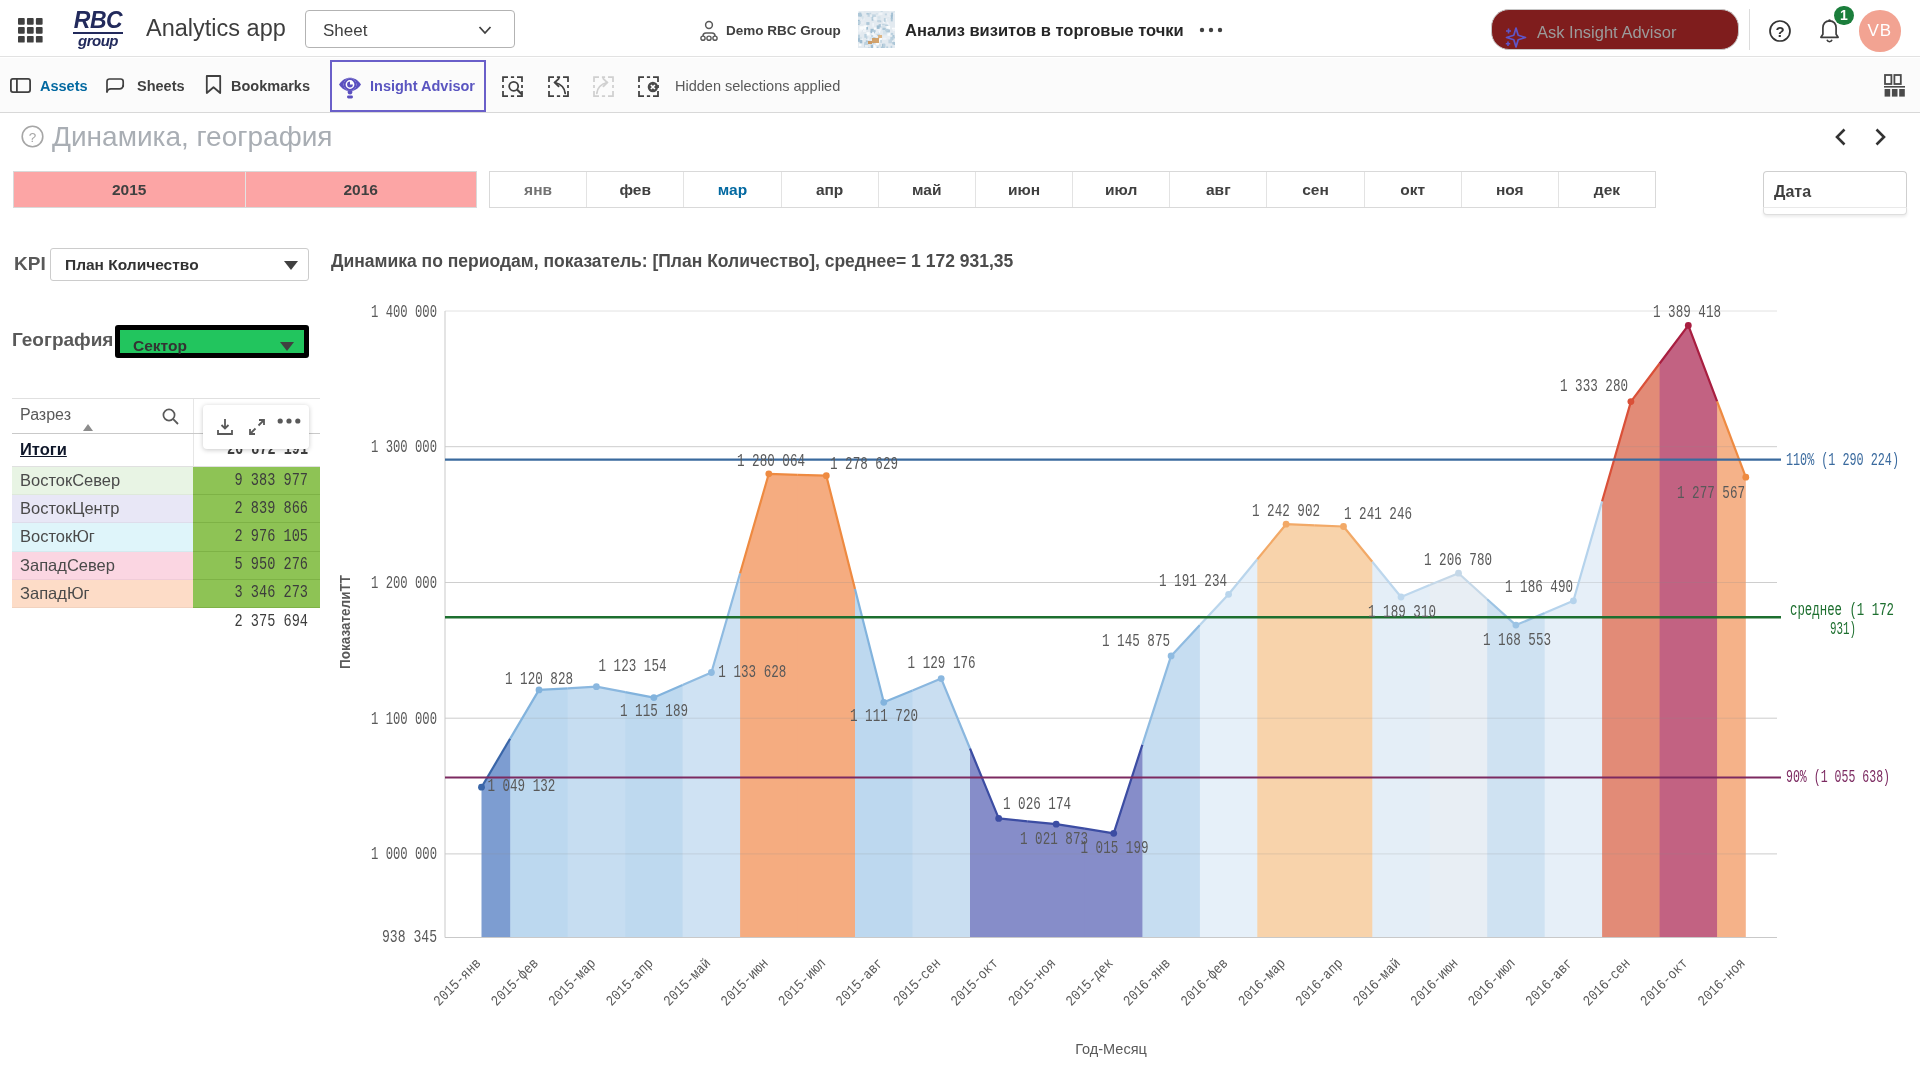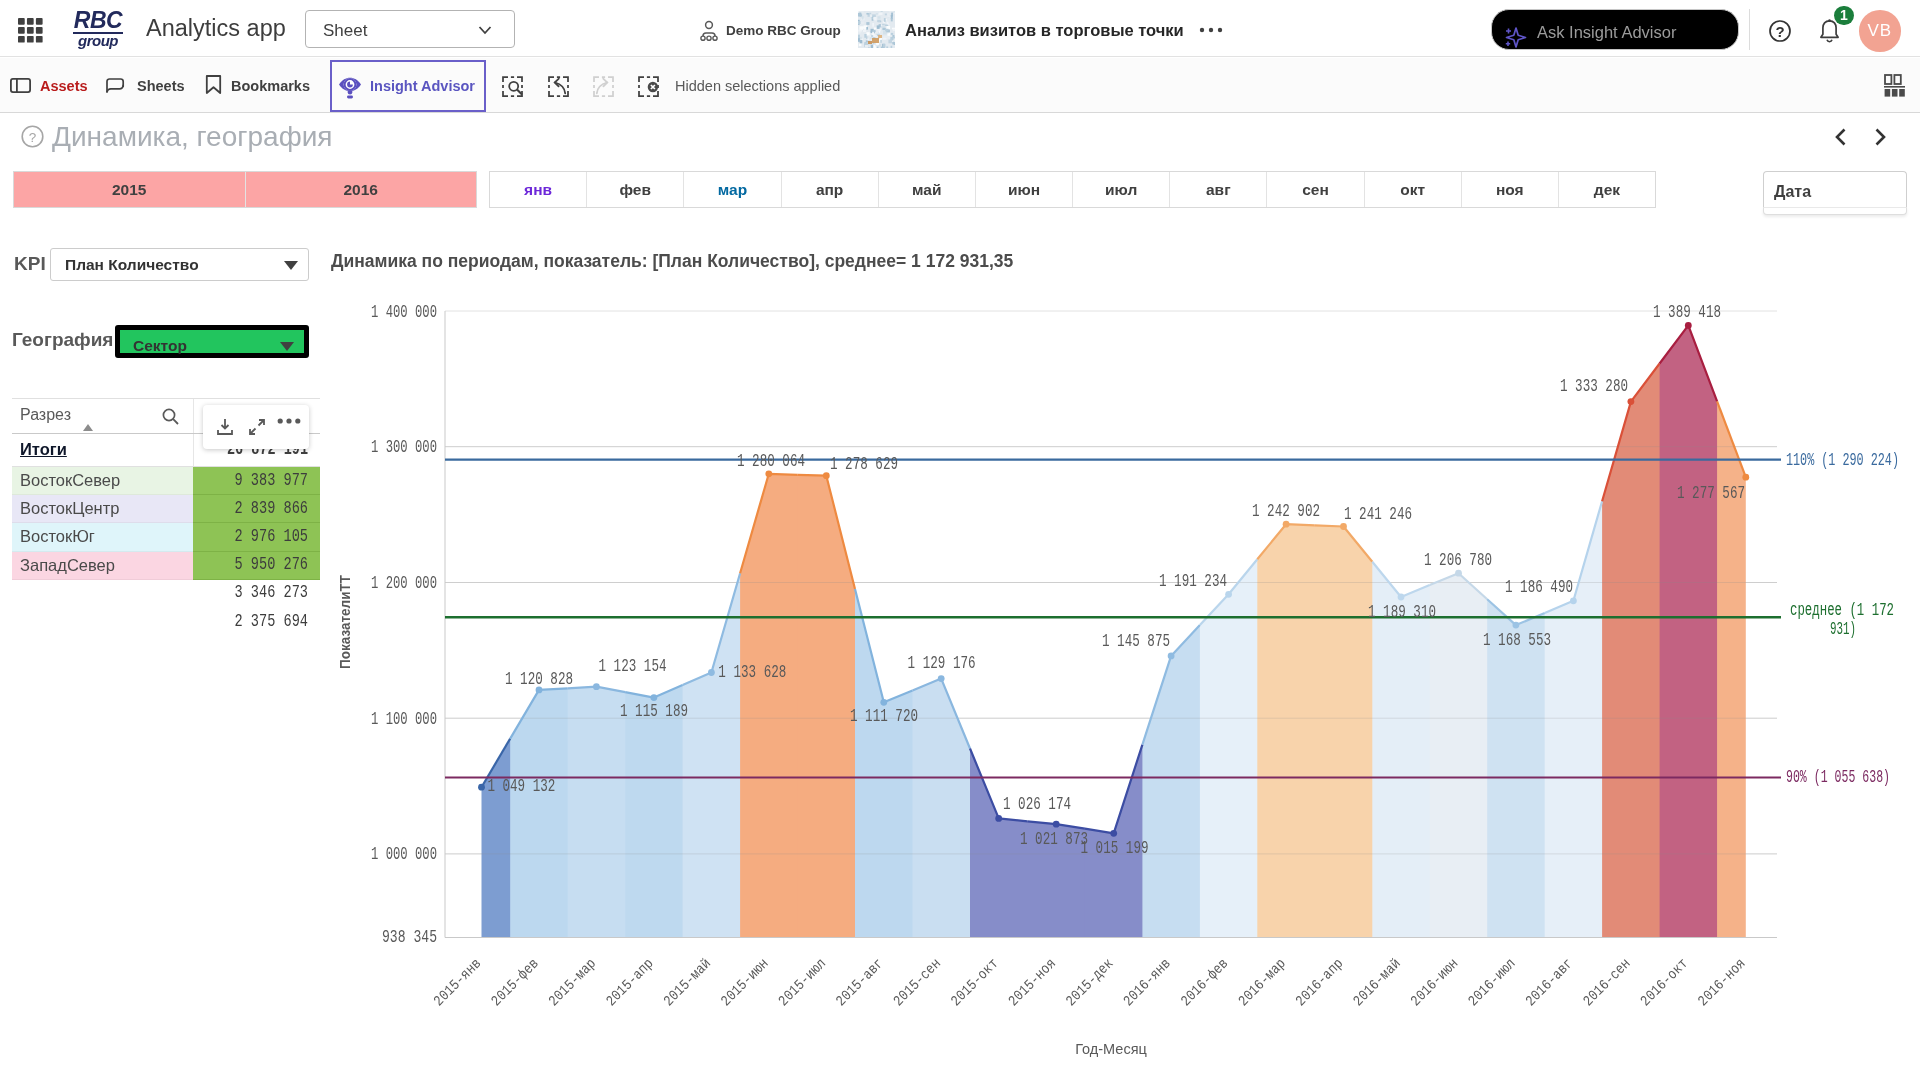--- a/index.html
+++ b/index.html
@@ -198,21 +198,21 @@
       <rect x="10" y="30" width="4" height="3" fill="#c69055" opacity=".9"></rect>
     </svg>
   <div class="abs" style="left:905px;top:21px;font-size:16.5px;font-weight:bold;color:#262626;">Анализ визитов в торговые точки</div>
   <svg class="abs" style="left:1199px;top:27px" width="26" height="6" viewBox="0 0 26 6">
       <g fill="#404040">
         <circle cx="3" cy="3" r="2.2"></circle>
         <circle cx="12" cy="3" r="2.2"></circle>
         <circle cx="21" cy="3" r="2.2"></circle>
       </g>
     </svg>
-  <div class="abs" style="left:1491px;top:9px;width:248px;height:41px;border:1px solid #c6c6c6;border-radius:18px;background:#000000;">
+  <div class="abs" style="left:1491px;top:9px;width:248px;height:41px;border:1px solid #c6c6c6;border-radius:18px;background:#7f1d1d;">
     <svg class="abs" style="left:10px;top:14px" width="26" height="26" viewBox="0 0 26 26">
       <path d="M14 4 L16.2 11.3 L23.5 13.5 L16.2 15.7 L14 23 L11.8 15.7 L4.5 13.5 L11.8 11.3 Z" fill="none" stroke="#5f55c8" stroke-width="1.7" stroke-linejoin="round"></path>
       <path d="M6.5 4.5 v5 M4 7 h5" stroke="#5f55c8" stroke-width="1.6"></path>
       <path d="M6 17.5 v4.4 M3.8 19.7 h4.4" stroke="#5f55c8" stroke-width="1.6"></path>
     </svg>
     <div class="abs" style="left:45px;top:13px;font-size:16.5px;color:#9b9b9b;">Ask Insight Advisor</div>
   </div>
   <div class="abs" style="left:1749px;top:9px;width:1px;height:41px;background:#dcdcdc;"></div>
   <svg class="abs" style="left:1769px;top:19.5px" width="22" height="22" viewBox="0 0 22 22">
     <circle cx="11" cy="11" r="10" fill="none" stroke="#333" stroke-width="1.7"></circle>
@@ -225,21 +225,21 @@
   </svg>
   <div class="abs" style="left:1834px;top:5.7px;width:19.6px;height:19.6px;border-radius:50%;background:#1b7e3c;color:#fff;font-size:14px;font-weight:bold;text-align:center;line-height:19.6px;">1</div>
   <div class="abs" style="left:1859px;top:10.2px;width:41.6px;height:41.6px;border-radius:50%;background:#f2a392;color:#fff;font-size:17px;text-align:center;line-height:41.6px;letter-spacing:1px;">VB</div>
 </div>
 
 <div class="abs" style="left:0;top:58px;width:1920px;height:55px;background:#fbfbfb;border-bottom:1px solid #d8d8d8;">
   <svg class="abs" style="left:10px;top:20px" width="21" height="15" viewBox="0 0 21 15">
     <rect x="0.9" y="0.9" width="19.2" height="13.2" rx="2" fill="none" stroke="#404040" stroke-width="1.8"></rect>
     <line x1="6.9" y1="1" x2="6.9" y2="14" stroke="#404040" stroke-width="1.8"></line>
   </svg>
-  <div class="abs" style="left:40px;top:20px;font-size:14.5px;font-weight:bold;color:#b91c1c;">Assets</div>
+  <div class="abs" style="left:40px;top:20px;font-size:14.5px;font-weight:bold;color:#0369a1;">Assets</div>
   <svg class="abs" style="left:106px;top:20px" width="19" height="15" viewBox="0 0 19 15">
     <path d="M1 13.8 V3.4 a2.4 2.4 0 0 1 2.4 -2.4 h11.4 a2.4 2.4 0 0 1 2.4 2.4 v4.8" fill="none" stroke="#404040" stroke-width="1.7" stroke-linecap="round"></path>
     <path d="M1 13.8 a4 4 0 0 1 3.9 -2.9 h8.7 a3.6 3.6 0 0 0 3.6 -3.6" fill="none" stroke="#404040" stroke-width="1.7" stroke-linecap="round"></path>
   </svg>
   <div class="abs" style="left:137px;top:20px;font-size:14.5px;font-weight:bold;color:#404040;">Sheets</div>
   <svg class="abs" style="left:205px;top:17px" width="17" height="19" viewBox="0 0 17 19">
     <path d="M1.8 1 h13.4 v17 l-6.7 -5.8 -6.7 5.8 Z" fill="none" stroke="#404040" stroke-width="1.8" stroke-linejoin="round"></path>
   </svg>
   <div class="abs" style="left:231px;top:20px;font-size:14.5px;font-weight:bold;color:#404040;">Bookmarks</div>
   <div class="abs" style="left:330px;top:1.5px;width:156px;height:52px;border:2px solid #6a5fc9;background:#fbfbfb;"></div>
@@ -309,21 +309,21 @@
   </svg>
 <svg class="abs" style="left:1870px;top:127px" width="20" height="20" viewBox="0 0 20 20">
     <path d="M6.5 2.5 L14 10 L6.5 17.5" fill="none" stroke="#333" stroke-width="2.6"></path>
   </svg>
 
 <div class="abs" style="left:13px;top:171px;width:464px;height:37px;border:1px solid #d9d9d9;background:#fca5a5;display:flex;">
   <div style="flex:1;border-right:1px solid #e3e3e3;text-align:center;line-height:35px;font-size:15.5px;font-weight:bold;color:#404040;">2015</div>
   <div style="flex:1;text-align:center;line-height:35px;font-size:15.5px;font-weight:bold;color:#404040;">2016</div>
 </div>
 <div class="abs" style="left:489px;top:171px;width:1167px;height:37px;border:1px solid #d9d9d9;background:#fff;display:flex;">
-<div style="flex:1;border-right:1px solid #e3e3e3;text-align:center;line-height:35px;font-size:15.5px;font-weight:bold;color:#6d28d9;">янв</div>
+<div style="flex:1;border-right:1px solid #e3e3e3;text-align:center;line-height:35px;font-size:15.5px;font-weight:bold;color:#737373;">янв</div>
 <div style="flex:1;border-right:1px solid #e3e3e3;text-align:center;line-height:35px;font-size:15.5px;font-weight:bold;color:#404040;">фев</div>
 <div style="flex:1;border-right:1px solid #e3e3e3;text-align:center;line-height:35px;font-size:15.5px;font-weight:bold;color:#0369a1;">мар</div>
 <div style="flex:1;border-right:1px solid #e3e3e3;text-align:center;line-height:35px;font-size:15.5px;font-weight:bold;color:#404040;">апр</div>
 <div style="flex:1;border-right:1px solid #e3e3e3;text-align:center;line-height:35px;font-size:15.5px;font-weight:bold;color:#404040;">май</div>
 <div style="flex:1;border-right:1px solid #e3e3e3;text-align:center;line-height:35px;font-size:15.5px;font-weight:bold;color:#404040;">июн</div>
 <div style="flex:1;border-right:1px solid #e3e3e3;text-align:center;line-height:35px;font-size:15.5px;font-weight:bold;color:#404040;">июл</div>
 <div style="flex:1;border-right:1px solid #e3e3e3;text-align:center;line-height:35px;font-size:15.5px;font-weight:bold;color:#404040;">авг</div>
 <div style="flex:1;border-right:1px solid #e3e3e3;text-align:center;line-height:35px;font-size:15.5px;font-weight:bold;color:#404040;">сен</div>
 <div style="flex:1;border-right:1px solid #e3e3e3;text-align:center;line-height:35px;font-size:15.5px;font-weight:bold;color:#404040;">окт</div>
 <div style="flex:1;border-right:1px solid #e3e3e3;text-align:center;line-height:35px;font-size:15.5px;font-weight:bold;color:#404040;">ноя</div>
@@ -379,20 +379,28 @@
  <div class="abs" style="left:0;top:0;width:180.5px;height:100%;background:#dff5fa;border-bottom:1px solid rgba(0,0,0,.045);">
    <div class="abs" style="left:8px;top:4px;font-size:16.5px;color:#4a4a4a;">ВостокЮг</div>
  </div>
  <div class="abs" style="left:180.5px;top:0;right:0;height:100%;background:#8ec355;border-bottom:1px solid #7eb246;">
 
  </div>
 </div>
 <div style="position:relative;height:28.2px;">
  <div class="abs" style="left:0;top:0;width:180.5px;height:100%;background:#fbd6e2;border-bottom:1px solid rgba(0,0,0,.045);">
    <div class="abs" style="left:8px;top:4px;font-size:16.5px;color:#4a4a4a;text-align:center;">ЗападСевер</div>
+ </div>
+ <div class="abs" style="left:180.5px;top:0;right:0;height:100%;background:#8ec355;border-bottom:1px solid #7eb246;">
+
+ </div>
+</div>
+<div style="position:relative;height:28.2px;">
+ <div class="abs" style="left:0;top:0;width:180.5px;height:100%;background:#fddcc7;border-bottom:1px solid rgba(0,0,0,.045);">
+   <div class="abs" style="left:8px;top:4px;font-size:16.5px;color:#4a4a4a;">ЗападЮг</div>
  </div>
  <div class="abs" style="left:180.5px;top:0;right:0;height:100%;background:#8ec355;border-bottom:1px solid #7eb246;">
 
  </div>
 </div>
 </div>
 <svg class="abs" style="left:12px;top:398px" width="308" height="240" viewBox="0 0 308 240">
     <text x="215" y="56" font-family="Liberation Mono" font-size="18.5" font-weight="bold" fill="#404040" textLength="81" lengthAdjust="spacingAndGlyphs">26 872 191</text>
     <text x="222.5" y="86.5" font-family="Liberation Mono" font-size="18.5" fill="#3d3d3d" textLength="73.5" lengthAdjust="spacingAndGlyphs">9 383 977</text>
     <text x="222.5" y="114.7" font-family="Liberation Mono" font-size="18.5" fill="#3d3d3d" textLength="73.5" lengthAdjust="spacingAndGlyphs">2 839 866</text>

